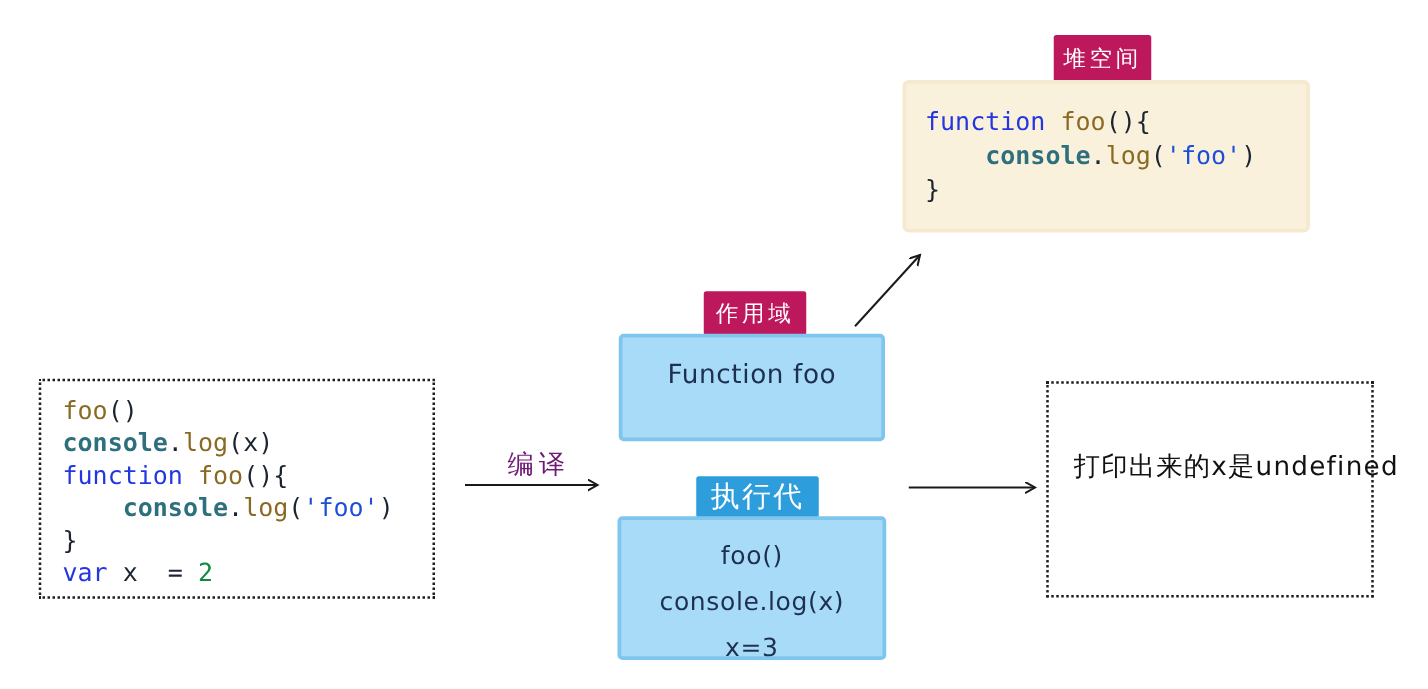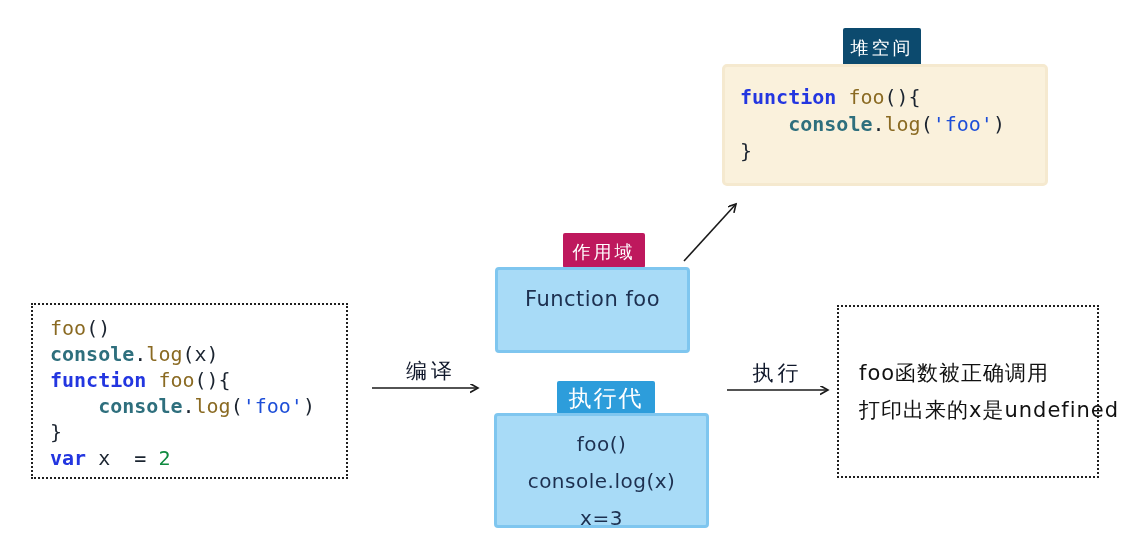--- a/index.html
+++ b/index.html
@@ -24,75 +24,75 @@
 
   
   .code-line {
     font-family: "DejaVu Sans Mono", "Liberation Mono", monospace;
     font-size: 20px;
     line-height: 26px;
     white-space: pre;
     color: #1b2430;
   }
   .heap-code .code-line { line-height: 27px; }
-  .tok.keyword { color: #2336e0; font-weight: bold; text-align: center; }
+  .tok.keyword { color: #2336e0; font-weight: normal; text-align: center; }
   .tok.name    { color: #8a6a22; }
   .tok.console { color: #2e6f7d; font-weight: bold; }
   .tok.string  { color: #1d4ed8; }
   .tok.number  { color: #0f8a3f; }
   .tok.plain   { color: #1b2430; }
 
   
   .blue-box {
     position: absolute;
     background: #a8dbf7;
     border: 3px solid #7fc6ef;
     border-radius: 4px;
     box-sizing: border-box;
     z-index: 2;
     color: #1d3050;
     text-align: center;
     letter-spacing: 0.5px;
   }
-  #scope-box { left: 495px; top: 267px; width: 195px; height: 86px; padding-top: 12px; font-size: 21px; }
+  #scope-box { left: 495px; top: 267px; width: 213px; height: 86px; padding-top: 12px; font-size: 21px; }
   #scope-box .hand-line { line-height: 35px; }
   #exec-box  { left: 494px; top: 413px; width: 215px; height: 115px; padding-top: 10px; font-size: 20px; }
   #exec-box .hand-line { line-height: 37px; }
 
   
   .tab {
     position: absolute;
     z-index: 1;
     color: #ffffff;
     text-align: center;
     letter-spacing: 3px;
     box-sizing: border-box;
     border-radius: 2px;
     font-size: 18px;
   }
   #scope-tab { left: 563px; top: 233px; width: 82px;  height: 35px; line-height: 37px; background: #be185d; }
   #exec-tab  { left: 557px; top: 381px; width: 98px;  height: 33px; line-height: 35px; background: #2d9ddb; font-size: 23px; letter-spacing: 2px; }
-  #heap-tab  { left: 843px; top: 28px;  width: 78px;  height: 38px; line-height: 40px; background: #0c4a6e; text-align: center; }
+  #heap-tab  { left: 843px; top: 28px;  width: 78px;  height: 38px; line-height: 40px; background: #be185d; text-align: center; }
 
   
   #heap-box {
     position: absolute;
     left: 722px; top: 64px; width: 326px; height: 122px;
     background: #faf1dc;
     border: 3px solid #f5e9cf;
     border-radius: 5px;
     box-sizing: border-box;
     padding: 17px 0 0 15px;
     z-index: 2;
   }
 
   
   .arrow-label {
     position: absolute;
-    color: #0f172a;
+    color: #701a75;
     font-size: 21px;
     letter-spacing: 4px;
     text-align: center;
   }
   #compile-label { left: 372px; top: 357px; width: 118px; }
   #execute-label { left: 725px; top: 359px; width: 105px; }
 
   
   #arrows {
     position: absolute;
@@ -139,24 +139,22 @@
     <div class="hand-line">x=3</div>
   </div>
 
   <div class="tab" id="heap-tab">堆空间</div>
   <div id="heap-box" class="heap-code">
     <div class="code-line"><span class="tok keyword">function</span><span class="tok plain"> </span><span class="tok name">foo</span><span class="tok plain">(){</span></div>
     <div class="code-line"><span class="tok plain">    </span><span class="tok console">console</span><span class="tok plain">.</span><span class="tok name">log</span><span class="tok plain">(</span><span class="tok string">'foo'</span><span class="tok plain">)</span></div>
     <div class="code-line"><span class="tok plain">}</span></div>
   </div>
 
-  <div class="arrow-label" id="execute-label">执行</div>
 
   <div class="dashed-box" id="result-box">
-    <div class="result-line">foo函数被正确调用</div>
     <div class="result-line">打印出来的x是undefined</div>
   </div>
 
   <svg id="arrows" viewBox="0 0 1142 551" xmlns="http://www.w3.org/2000/svg">
     <defs>
       <marker id="ah" markerWidth="12" markerHeight="12" refX="8" refY="4.5" orient="auto" markerUnits="userSpaceOnUse">
         <path d="M0,0 L8,4.5 L0,9" fill="none" stroke="#1a1a1a" stroke-width="1.6"></path>
       </marker>
     </defs>
     <path d="M372,388 L478,388" fill="none" stroke="#1a1a1a" stroke-width="1.6" marker-end="url(#ah)"></path>

